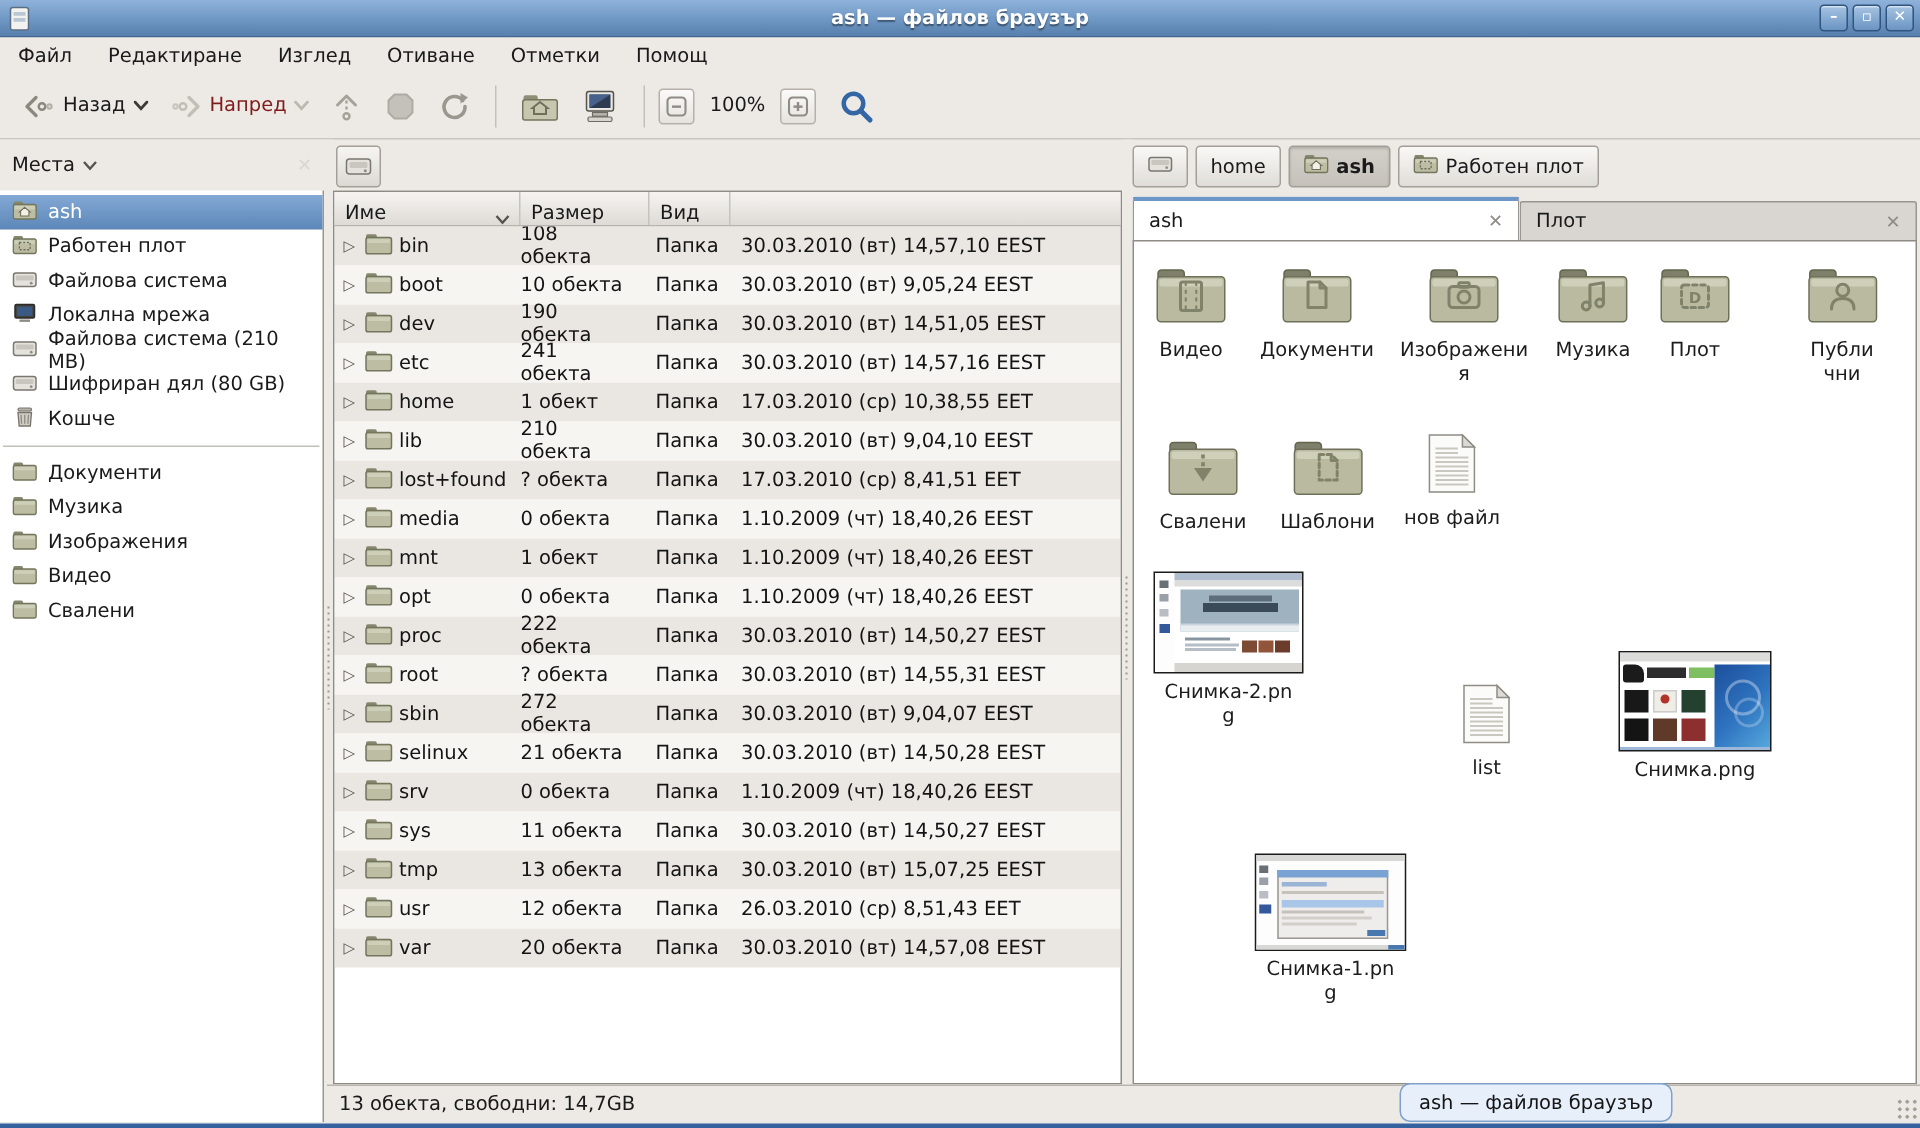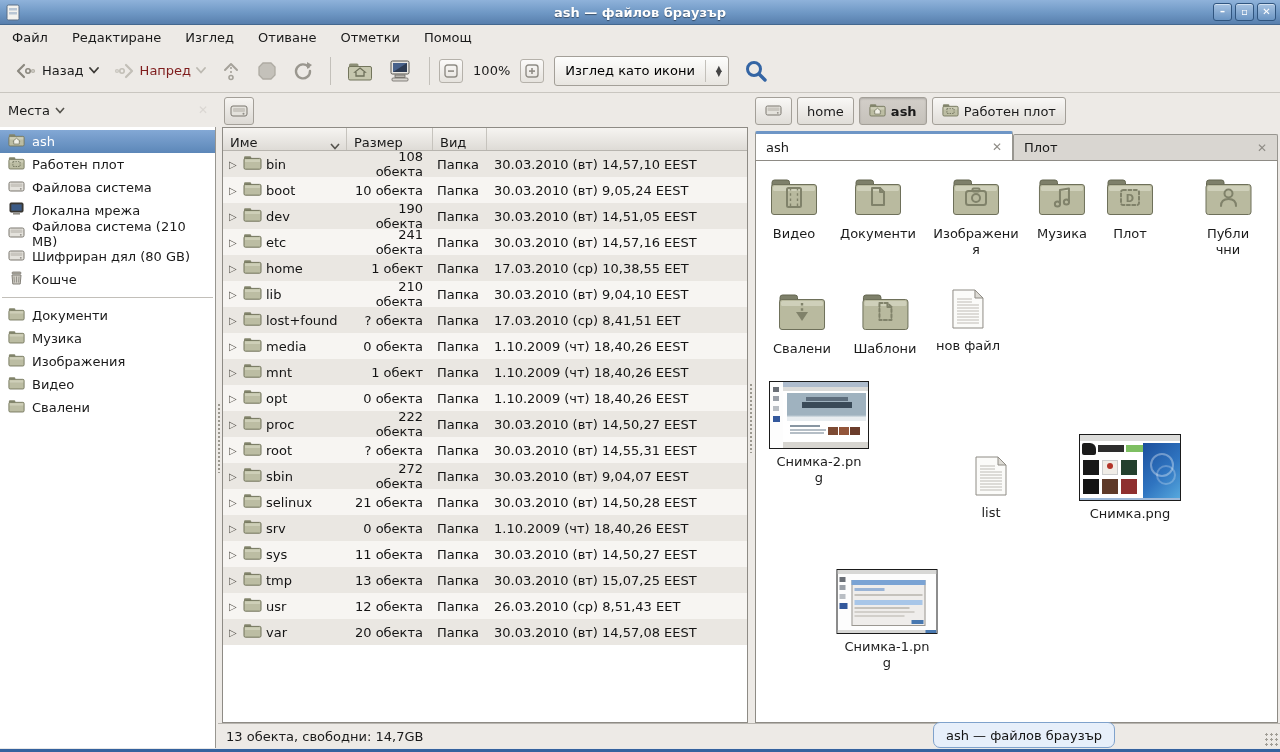--- a/index.html
+++ b/index.html
@@ -51,21 +51,21 @@
   .treepane{position:absolute;left:222px;top:127px;width:526px;height:596px;background:#fff;
     border:1px solid #8e8b85;display:flex;flex-direction:column;}
   .tree-header{display:flex;height:23px;background:linear-gradient(#f6f4f1,#dedbd6);
     border-bottom:1px solid #b7b4ae;font-size:13px;color:#1a1a1a;flex:none;}
   .th{display:flex;align-items:flex-end;padding-left:7px;border-right:1px solid #c6c3bd;}
   .tree-body{overflow:hidden;flex:1;}
   .trow{display:flex;height:26px;font-size:13px;color:#141414;align-items:center;}
   .trow:nth-child(odd){background:#eae7e2;}
   .trow:nth-child(even){background:#f7f5f2;}
   .cell-name{width:124px;display:flex;align-items:center;gap:4px;padding-left:6px;flex:none;}
-  .cell-size{width:86px;text-align:right;padding-right:10px;flex:none;}
+  .cell-size{width:86px;padding-right:10px;flex:none;}
   .cell-type{width:54px;padding-left:4px;flex:none;}
   .cell-date{flex:1;padding-left:7px;}
   .expander{color:#5a5751;font-size:10px;width:10px;}
 
   
   .vdiv{position:absolute;background:#edeae6;}
   .grip{position:absolute;width:4px;height:70px;background-image:radial-gradient(#9b988f 1px,transparent 1px);
     background-size:4px 4px;}
   .statusbar{position:absolute;left:218px;top:723px;width:1062px;height:25px;background:#edeae6;
     border-top:1px solid #b8b5af;font-size:13px;color:#1a1a1a;display:flex;align-items:center;padding-left:8px;}
@@ -192,28 +192,20 @@
           <rect x="4" y="6.3" width="6" height="1.6" fill="#8f8c85"></rect>
         </svg>
     </span>
     <span style="margin:0 10px;color:#1a1a1a;">100%</span>
     <span class="zoombtn">
       <svg width="14" height="14" viewBox="0 0 14 14">
           <rect x="1" y="1" width="12" height="12" rx="2.5" fill="none" stroke="#8f8c85" stroke-width="1.4"></rect>
           <rect x="4" y="6.3" width="6" height="1.6" fill="#8f8c85"></rect>
           <rect x="6.2" y="4" width="1.6" height="6" fill="#8f8c85"></rect>
         </svg>
-    </span>
-    <span class="combo">
-      <span>Изглед като икони</span>
-      <span class="csep"></span>
-      <span class="spin">
-          <span>▲</span>
-          <span>▼</span>
-        </span>
     </span>
     <span class="tbtn" style="margin-left:8px;">
       <svg width="24" height="24" viewBox="0 0 24 24">
           <circle cx="10" cy="10" r="6.5" fill="none" stroke="#3465a4" stroke-width="3"></circle>
           <line x1="15" y1="15" x2="21" y2="21" stroke="#3465a4" stroke-width="3.4" stroke-linecap="round"></line>
         </svg>
     </span>
   </div>
 
   <div class="sidebar-head">

